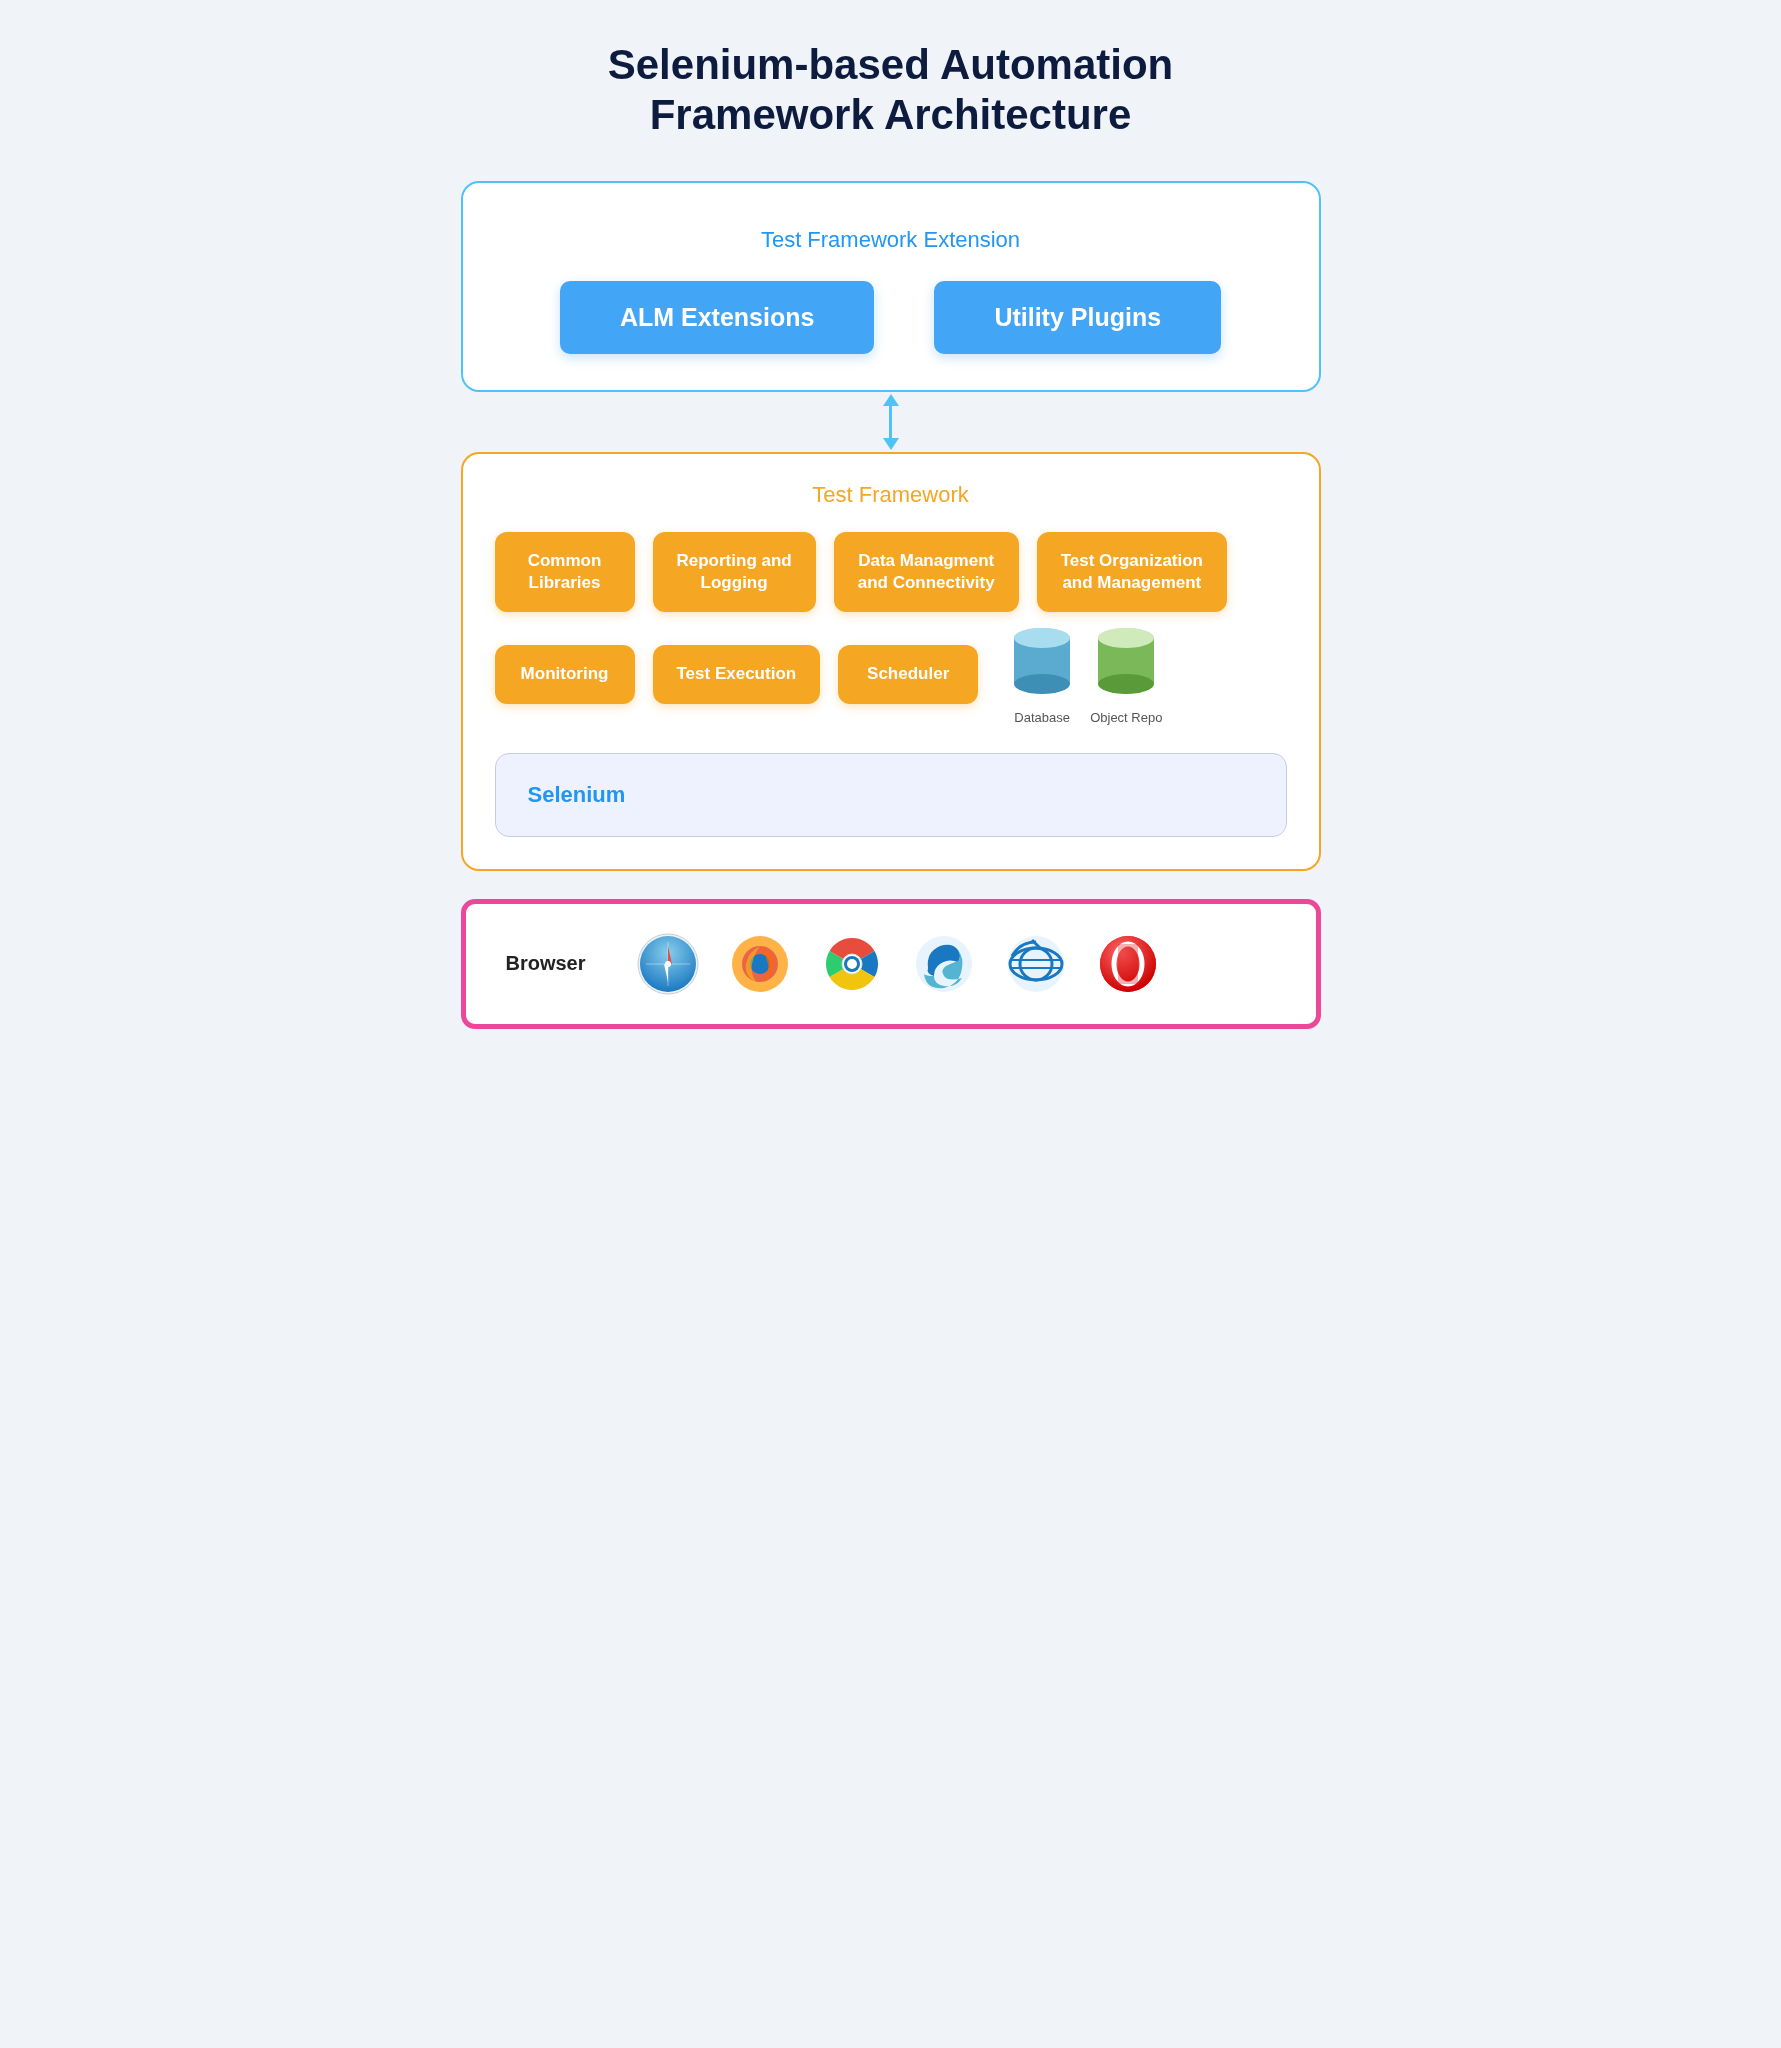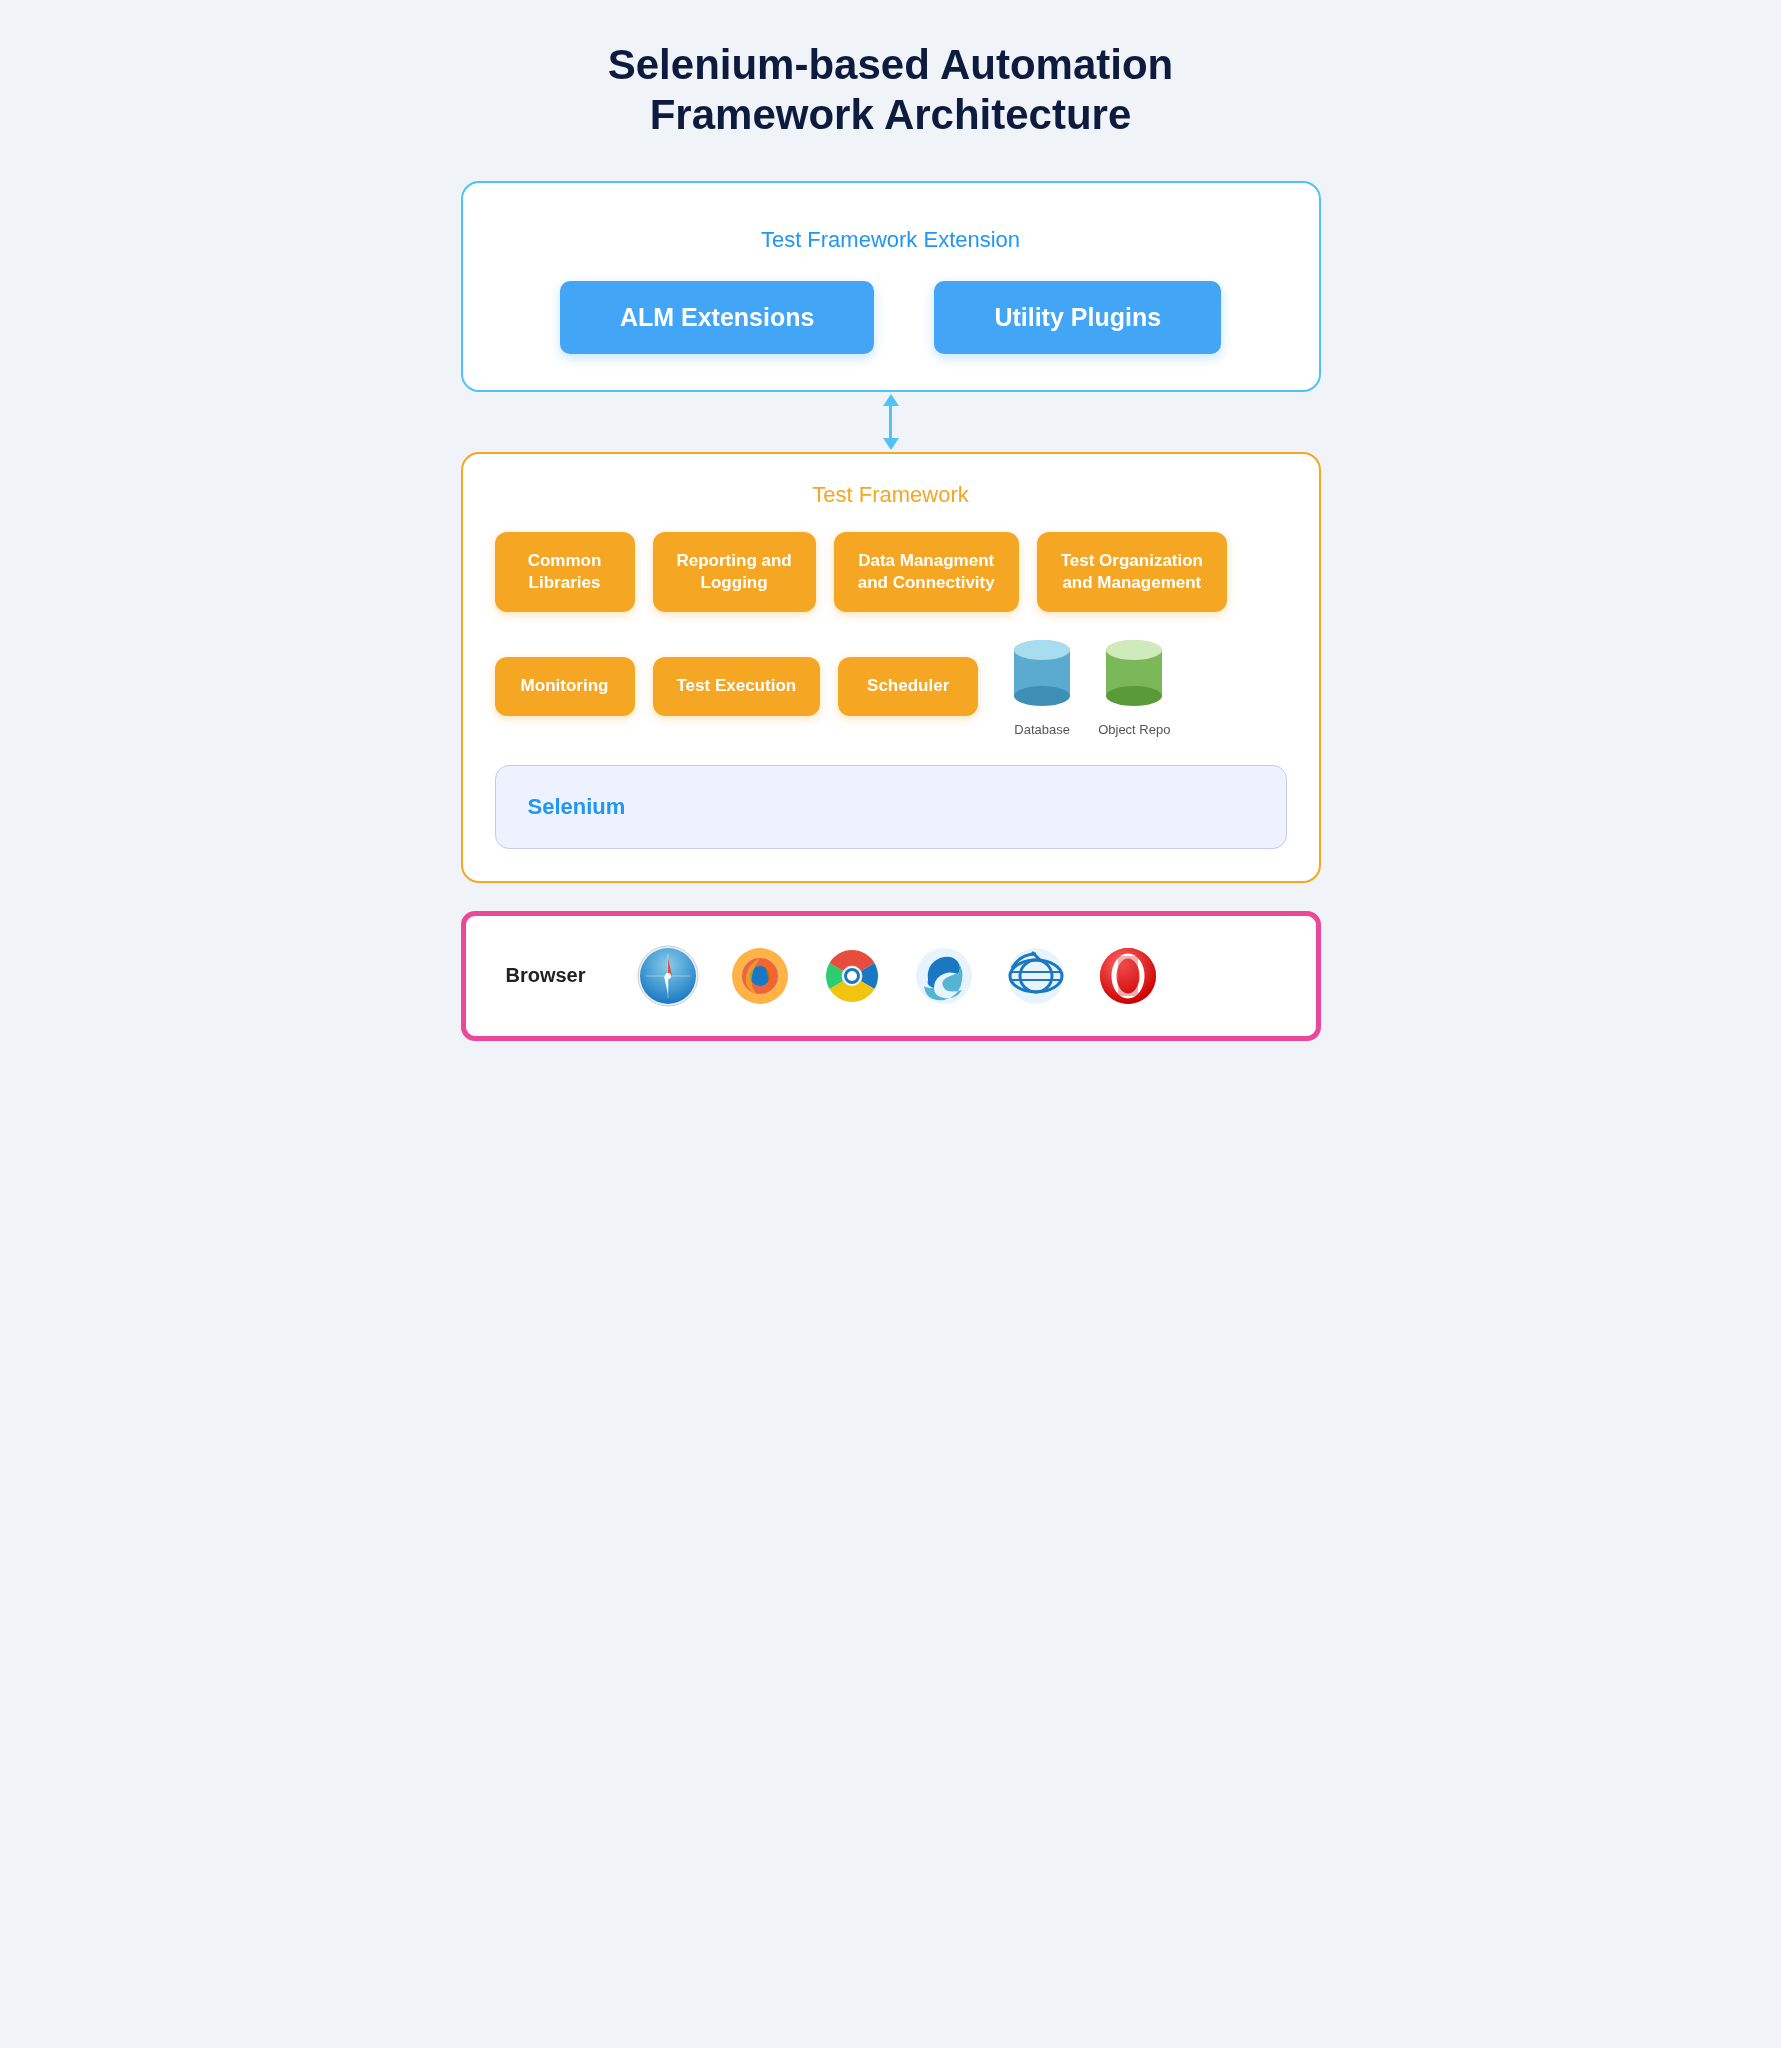--- a/index.html
+++ b/index.html
@@ -126,34 +126,34 @@
       cursor: pointer;
       text-align: center;
       line-height: 1.3;
       box-shadow: 0 3px 10px rgba(245,166,35,0.3);
       min-width: 140px;
     }
 
     .tf-row1 {
       display: flex;
       gap: 18px;
-      margin-bottom: 24px;
+      margin-bottom: 12px;
       align-items: stretch;
     }
     .tf-row2 {
       display: flex;
       gap: 18px;
       margin-bottom: 28px;
       align-items: center;
     }
 
     
     .db-icons {
       display: flex;
-      gap: 20px;
+      gap: 12px;
       align-items: flex-start;
       margin-left: 10px;
     }
     .db-icon-wrap {
       display: flex;
       flex-direction: column;
       align-items: center;
       gap: 6px;
     }
     .db-icon-label {

